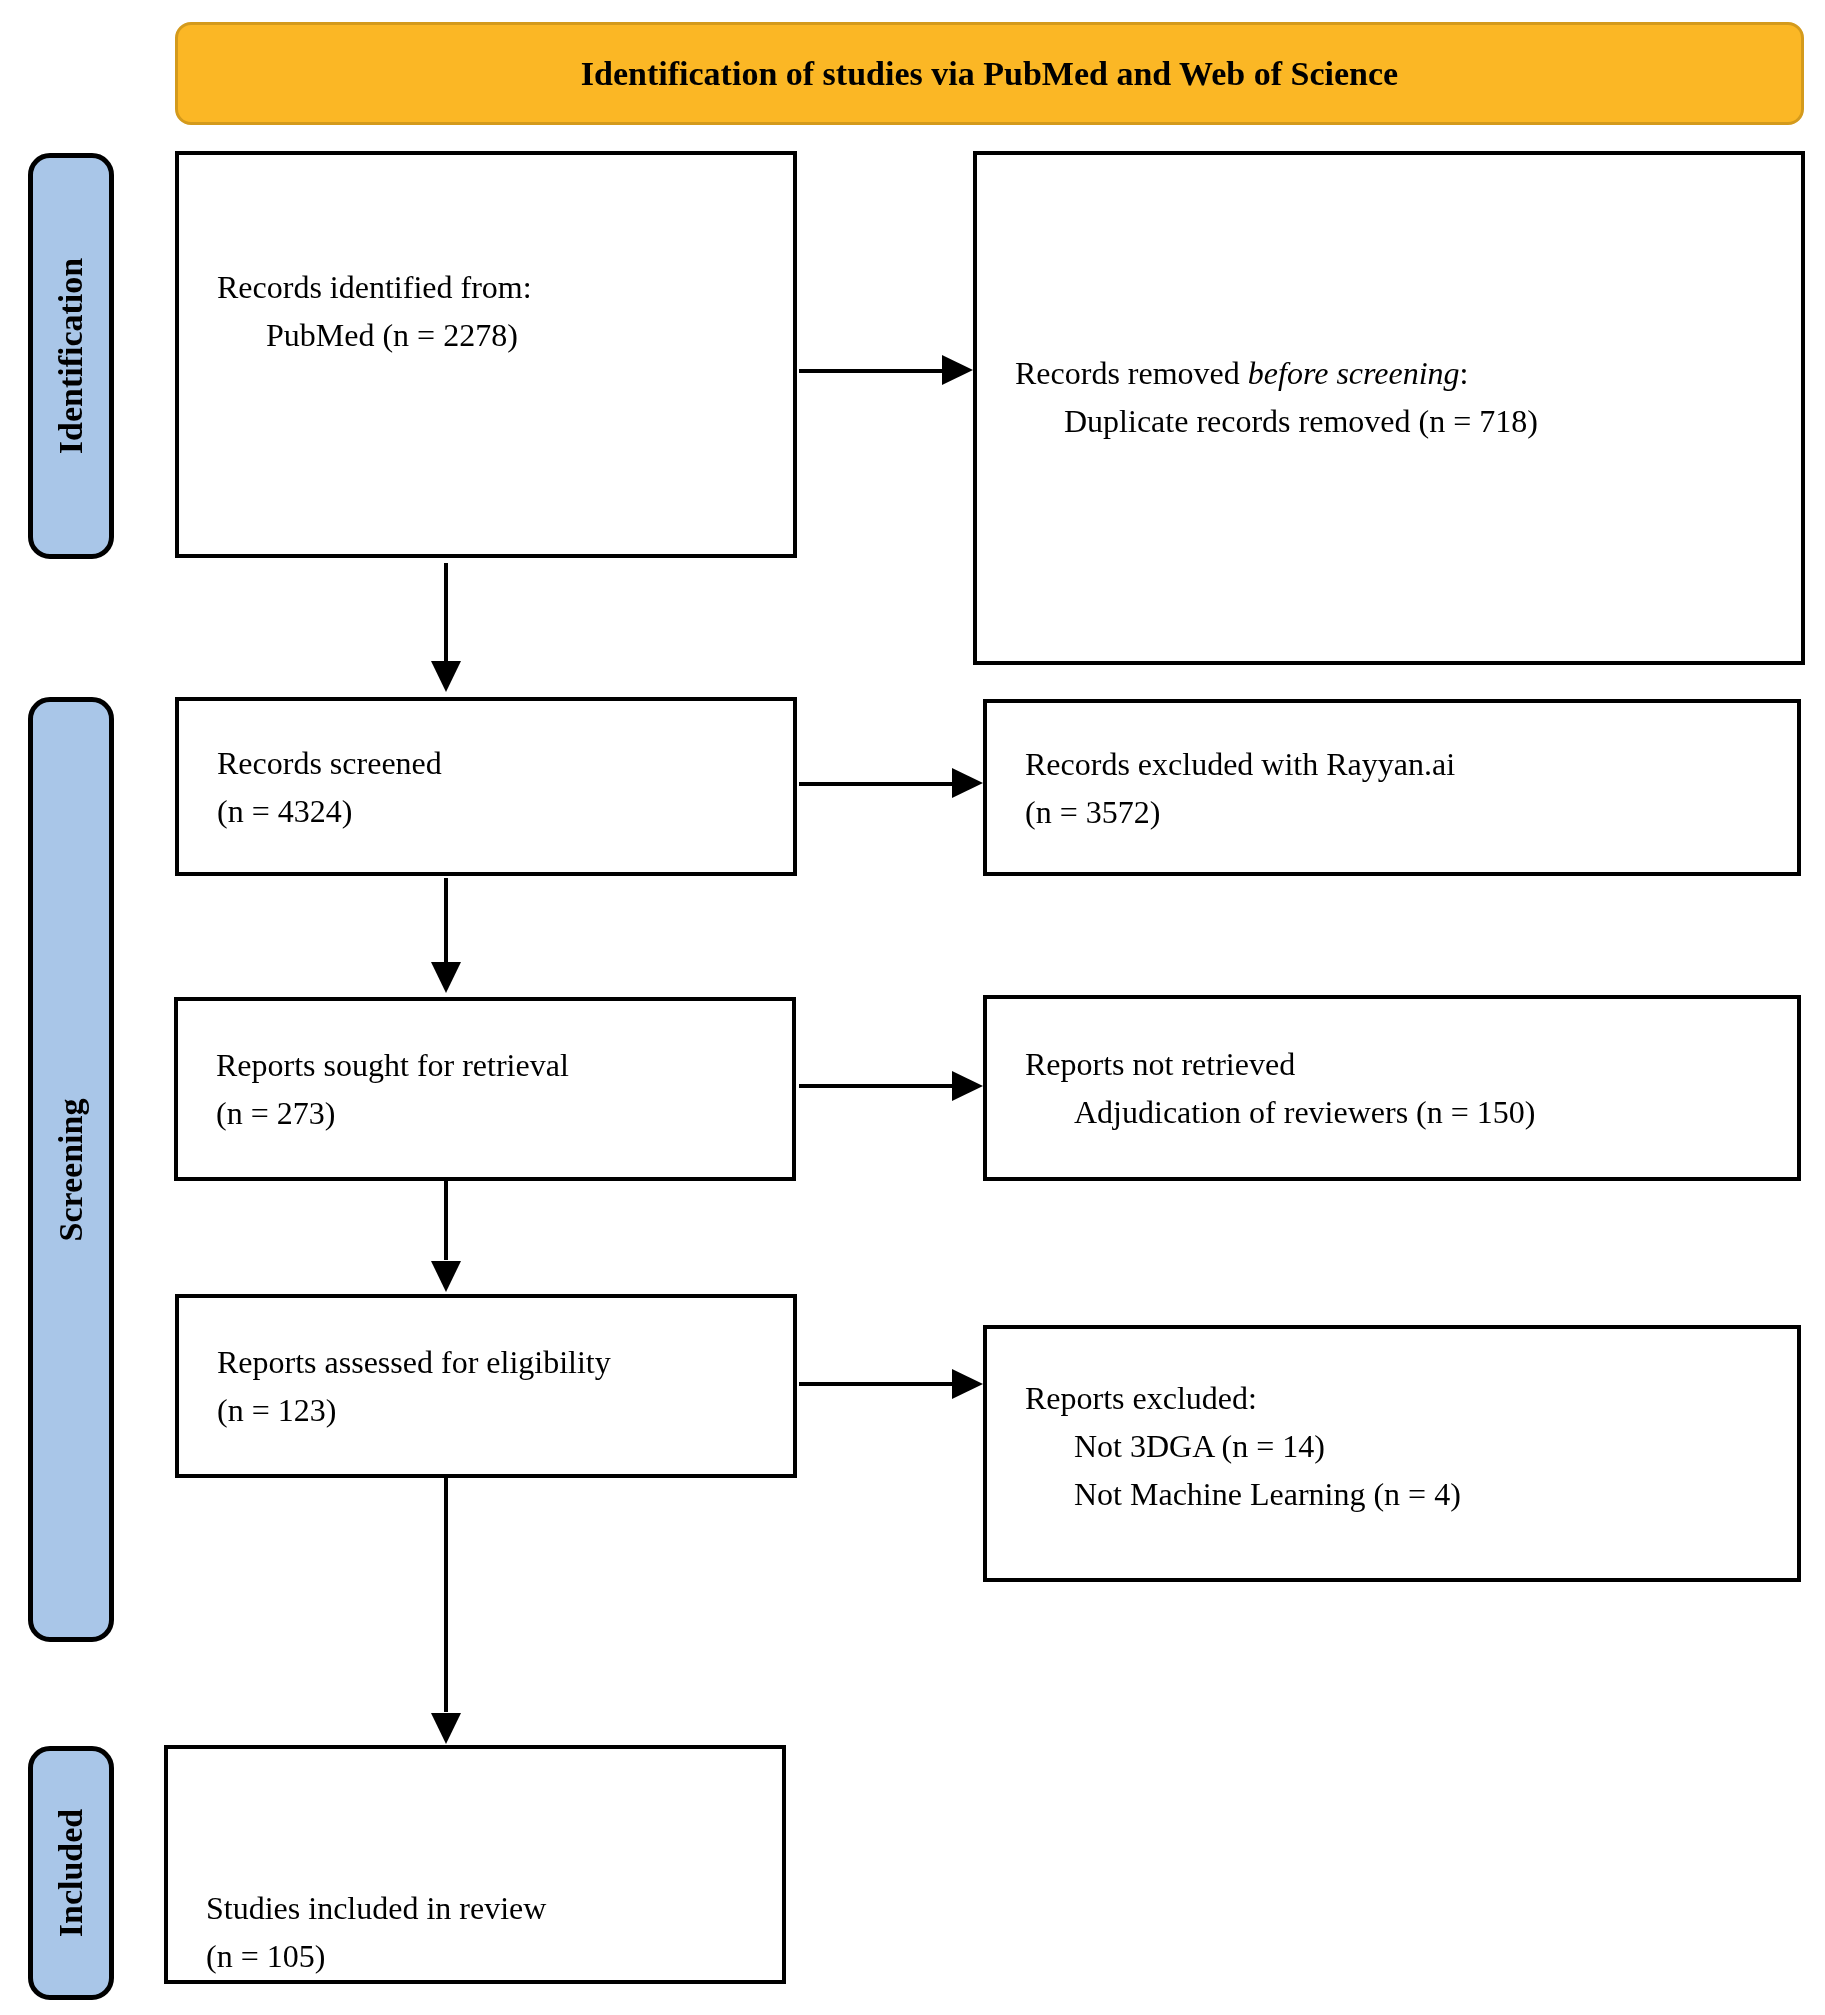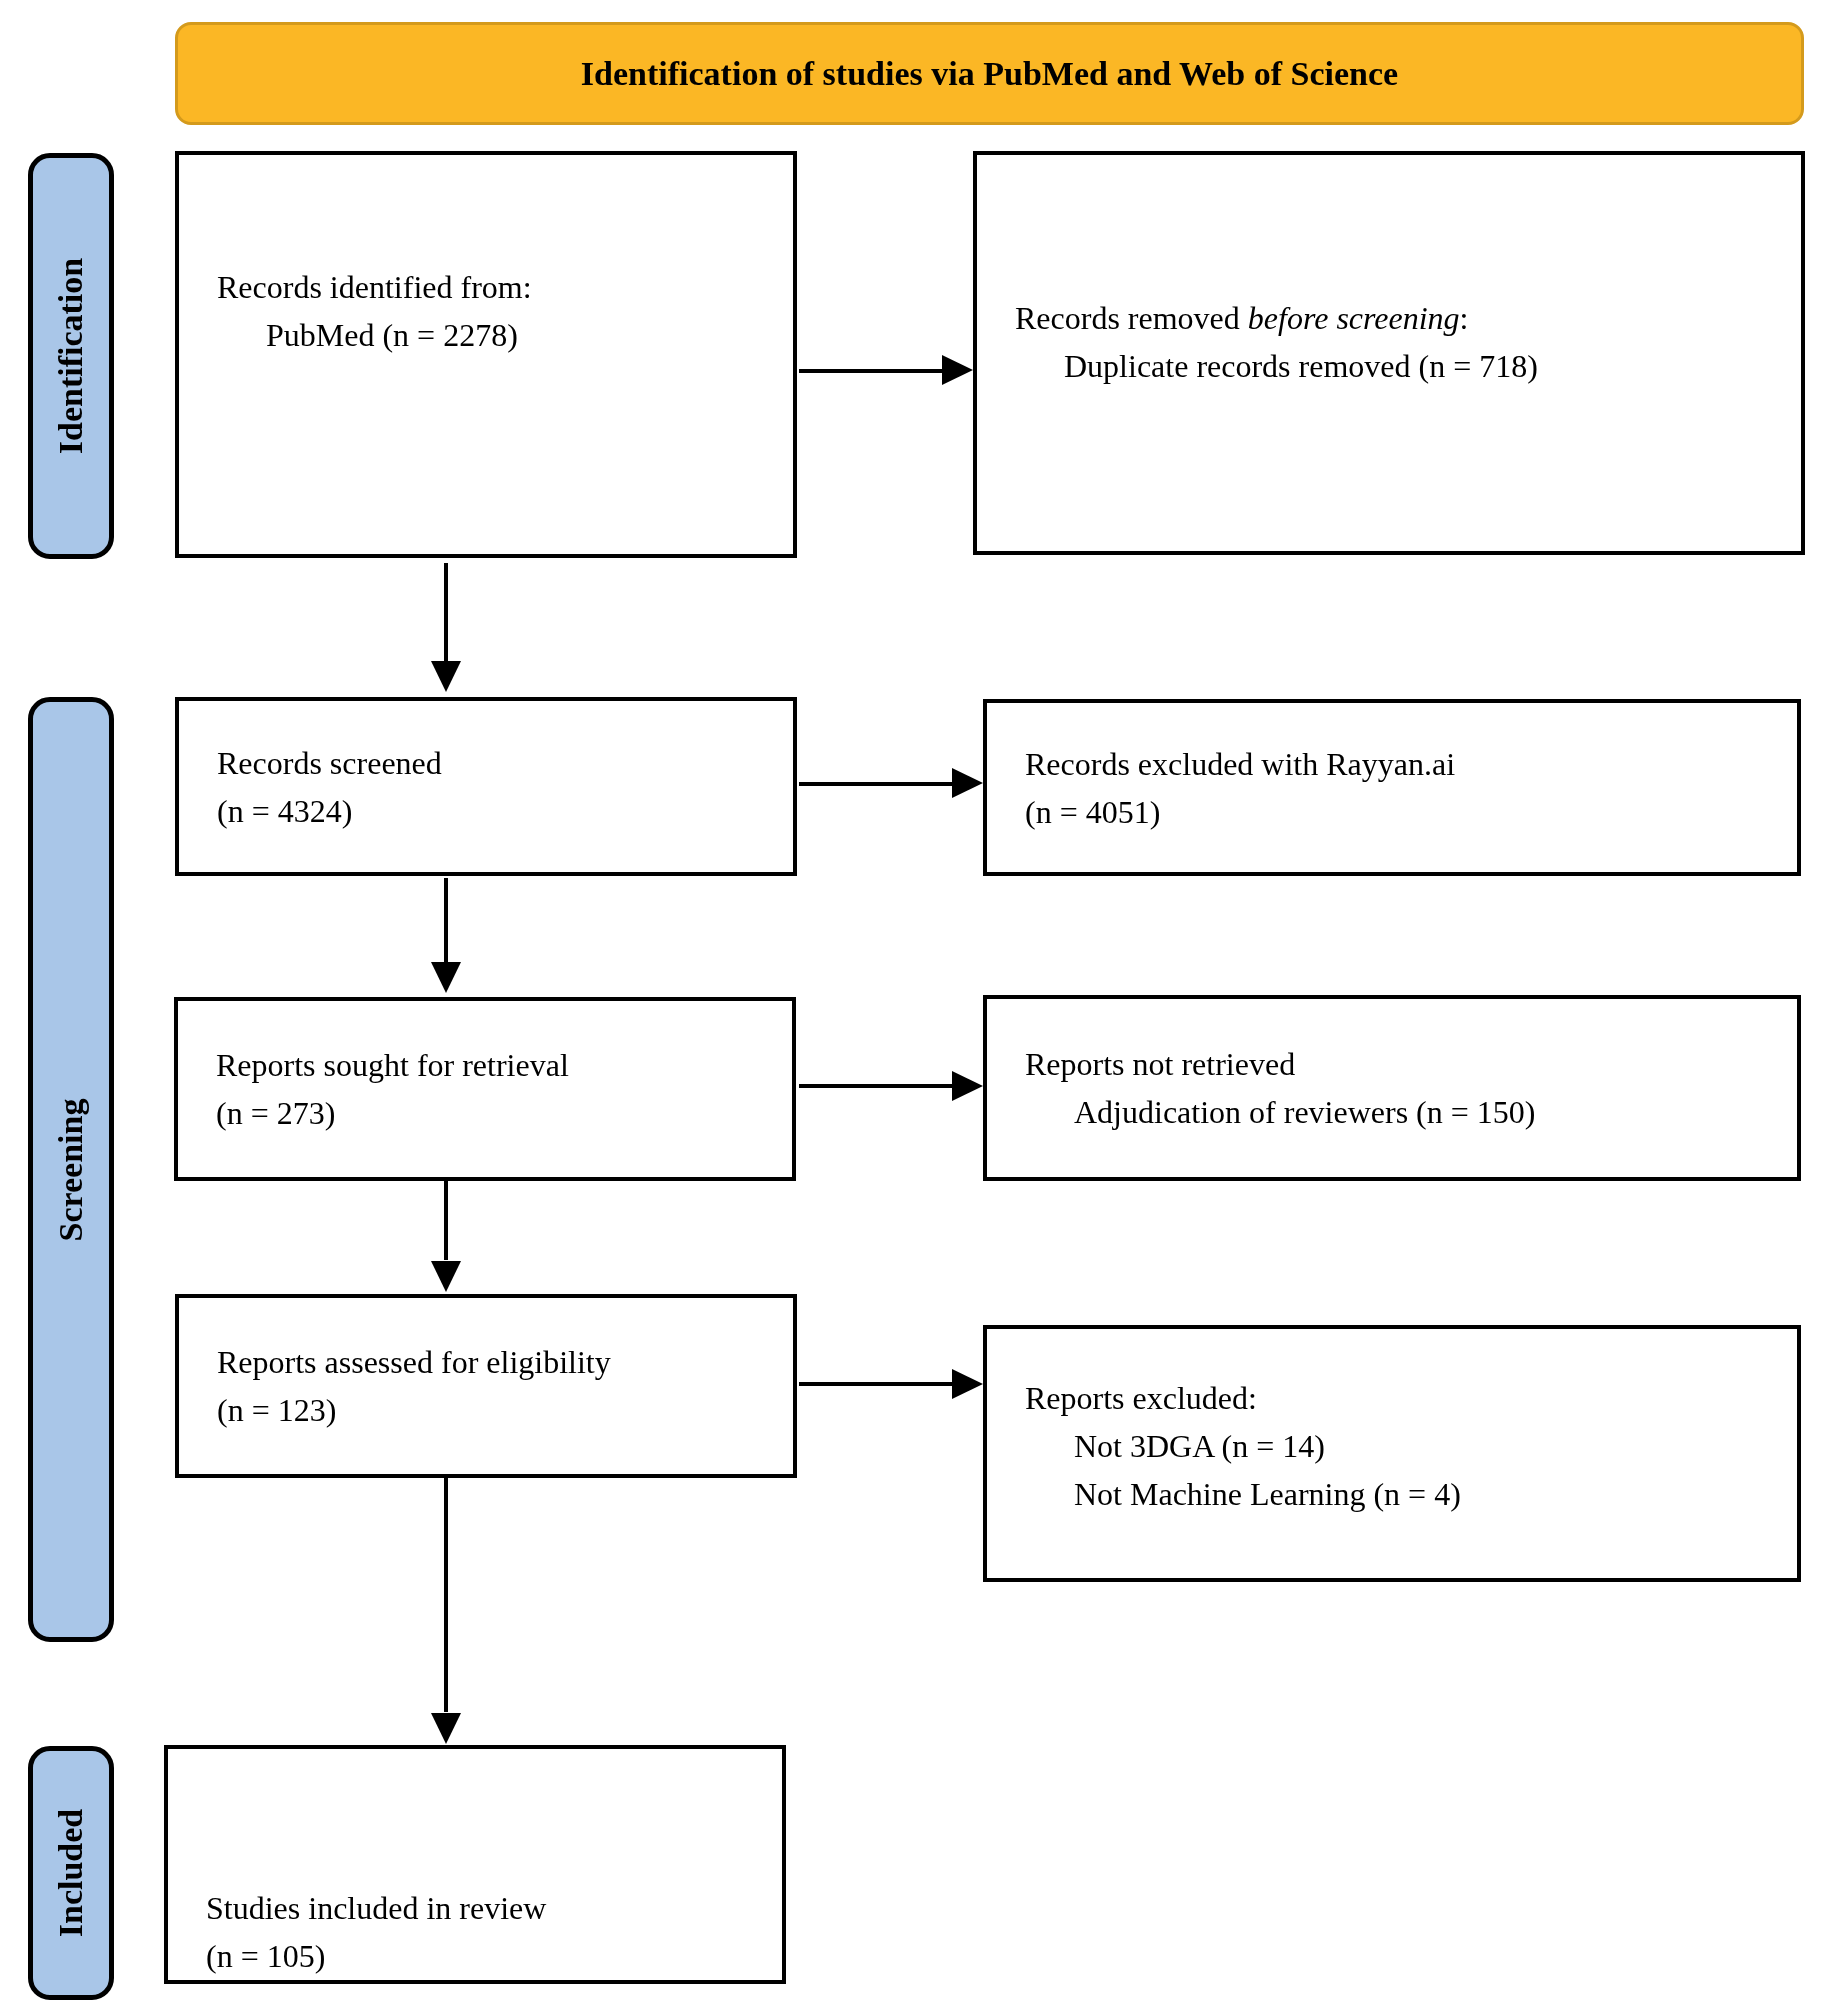--- a/index.html
+++ b/index.html
@@ -93,32 +93,32 @@
     <span class="stage-label">Screening</span>
   </div>
   <div class="stage" style="top:1746px; height:254px;">
     <span class="stage-label">Included</span>
   </div>
 
   <div class="flowbox b1l" style="left:175px; top:151px; width:622px; height:407px;">
     <div>Records identified from:</div>
     <div class="indent">PubMed (n = 2278)</div>
   </div>
-  <div class="flowbox b1r" style="left:973px; top:151px; width:832px; height:404px;">
+  <div class="flowbox b1r" style="left:973px; top:151px; width:832px; height:514px;">
     <div><span>Records removed </span><span class="italic">before screening</span><span>:</span></div>
     <div class="indent">Duplicate records removed (n = 718)</div>
   </div>
 
   <div class="flowbox" style="left:175px; top:697px; width:622px; height:179px;">
     <div>Records screened</div>
     <div>(n = 4324)</div>
   </div>
   <div class="flowbox" style="left:983px; top:699px; width:818px; height:177px;">
     <div>Records excluded with Rayyan.ai</div>
-    <div>(n = 4051)</div>
+    <div>(n = 3572)</div>
   </div>
 
   <div class="flowbox" style="left:174px; top:997px; width:622px; height:184px;">
     <div>Reports sought for retrieval</div>
     <div>(n = 273)</div>
   </div>
   <div class="flowbox" style="left:983px; top:995px; width:818px; height:186px;">
     <div>Reports not retrieved</div>
     <div class="indent">Adjudication of reviewers (n = 150)</div>
   </div>

